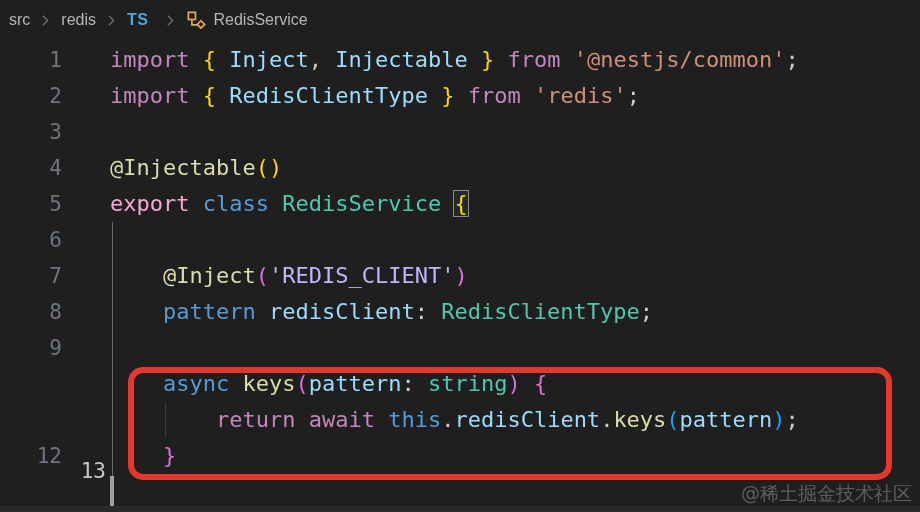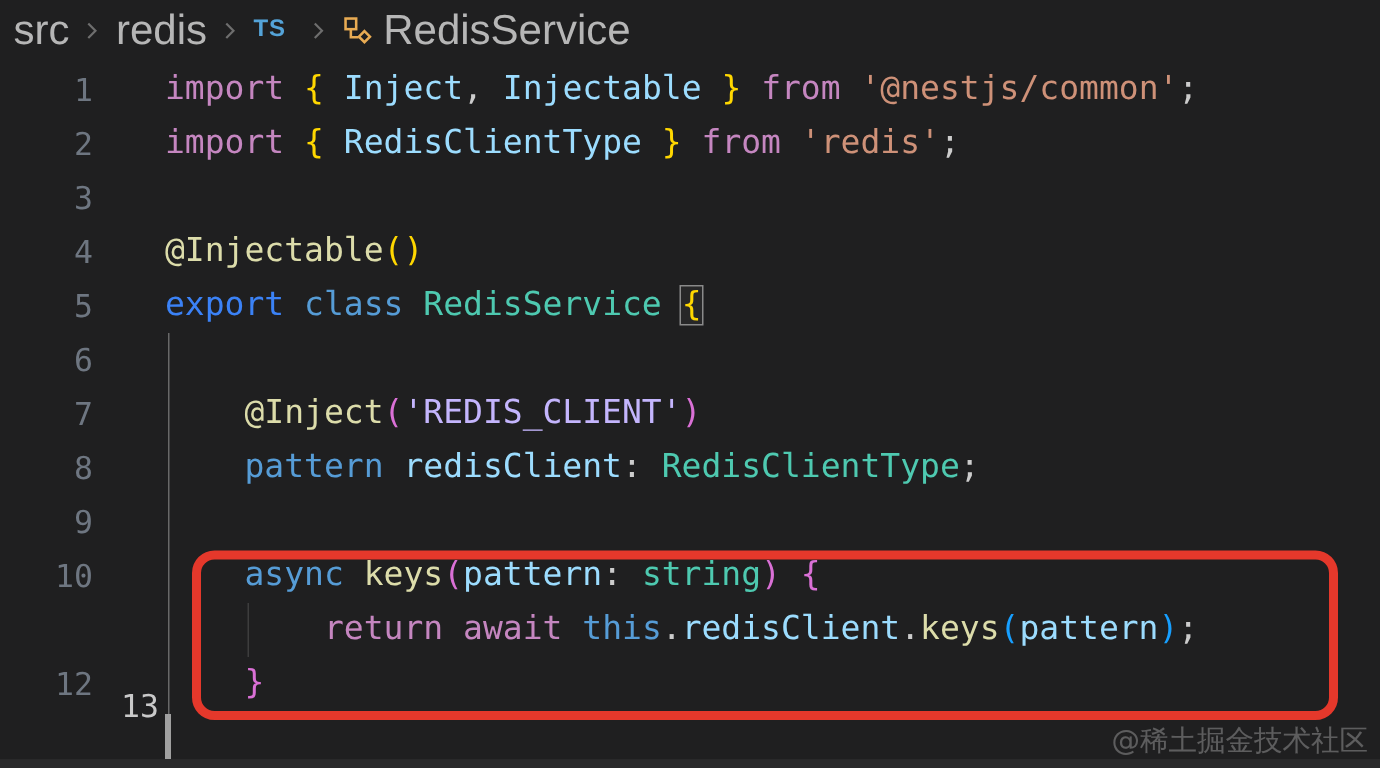--- a/index.html
+++ b/index.html
@@ -12,21 +12,21 @@
   .app { position: absolute; inset: 0; width: 920px; height: 512px; background: #1f1f20; overflow: hidden; }
 
   
   .breadcrumb-bar {
     position: absolute; top: 0; left: 0; right: 0; height: 40px;
     display: flex; align-items: center; padding-left: 9px;
     background: #1f1f20;
   }
   .bc-item { display: inline-flex; align-items: center; cursor: pointer; }
   .bc-label {
-    color: #b6b6b6; font-size: 28px; line-height: 40px;
+    color: #b6b6b6; font-size: 16px; line-height: 40px;
     font-family: "Liberation Sans", sans-serif;
   }
   .bc-sep { display: inline-flex; align-items: center; margin: 0 7px; }
   .ts-icon {
     color: #54a3d8; font-weight: bold; font-size: 16px;
     margin-right: 7px; letter-spacing: 0.5px;
     font-family: "Liberation Sans", sans-serif;
   }
   .class-icon { display: inline-flex; align-items: center; margin-right: 6px; }
 
@@ -131,40 +131,39 @@
       <div class="code-line" style="top: 74px;">
         <div class="line-number">3</div>
         <div class="code-text"></div>
       </div>
       <div class="code-line" style="top: 110px;">
         <div class="line-number">4</div>
         <div class="code-text"><span style="color: rgb(220, 220, 170);">@Injectable</span><span style="color: rgb(255, 215, 0);">(</span><span style="color: rgb(255, 215, 0);">)</span></div>
       </div>
       <div class="code-line" style="top: 146px;">
         <div class="line-number">5</div>
-        <div class="code-text"><span style="color: #3b82f6;">export</span><span> </span><span style="color: rgb(86, 156, 214);">class</span><span> </span><span style="color: rgb(78, 201, 176);">RedisService</span><span> </span><span class="bracket-match" style="color: rgb(255, 215, 0);">{</span></div>
+        <div class="code-text"><span style="color: #f9a8d4;">export</span><span> </span><span style="color: rgb(86, 156, 214);">class</span><span> </span><span style="color: rgb(78, 201, 176);">RedisService</span><span> </span><span class="bracket-match" style="color: rgb(255, 215, 0);">{</span></div>
       </div>
       <div class="code-line" style="top: 182px;">
         <div class="line-number">6</div>
         <div class="code-text"></div>
       </div>
       <div class="code-line" style="top: 218px;">
         <div class="line-number">7</div>
         <div class="code-text"><span>    </span><span style="color: rgb(220, 220, 170);">@Inject</span><span style="color: rgb(218, 112, 214);">(</span><span style="color: #c4b5fd; margin-top: 24px;">'REDIS_CLIENT'</span><span style="color: rgb(218, 112, 214);">)</span></div>
       </div>
       <div class="code-line" style="top: 254px;">
         <div class="line-number">8</div>
         <div class="code-text"><span>    </span><span style="color: rgb(86, 156, 214);">pattern</span><span> </span><span style="color: rgb(156, 220, 254);">redisClient</span><span style="color: rgb(204, 204, 204);">:</span><span> </span><span style="color: rgb(78, 201, 176);">RedisClientType</span><span style="color: rgb(204, 204, 204);">;</span></div>
       </div>
       <div class="code-line" style="top: 290px;">
         <div class="line-number">9</div>
         <div class="code-text"></div>
       </div>
       <div class="code-line" style="top: 326px;">
-        <div class="line-number">10</div>
         <div class="code-text"><span>    </span><span style="color: rgb(86, 156, 214);">async</span><span> </span><span style="color: rgb(220, 220, 170);">keys</span><span style="color: rgb(218, 112, 214);">(</span><span style="color: rgb(156, 220, 254);">pattern</span><span style="color: rgb(204, 204, 204);">:</span><span> </span><span style="color: rgb(78, 201, 176);">string</span><span style="color: rgb(218, 112, 214);">)</span><span> </span><span style="color: rgb(218, 112, 214);">{</span></div>
       </div>
       <div class="code-line" style="top: 362px;">
         <div class="code-text"><span>        </span><span style="color: rgb(197, 134, 192);">return</span><span> </span><span style="color: rgb(197, 134, 192);">await</span><span> </span><span style="color: rgb(86, 156, 214);">this</span><span style="color: rgb(204, 204, 204);">.</span><span style="color: rgb(156, 220, 254);">redisClient</span><span style="color: rgb(204, 204, 204);">.</span><span style="color: rgb(220, 220, 170);">keys</span><span style="color: rgb(23, 159, 255);">(</span><span style="color: rgb(156, 220, 254);">pattern</span><span style="color: rgb(23, 159, 255);">)</span><span style="color: rgb(204, 204, 204);">;</span></div>
       </div>
       <div class="code-line" style="top: 398px;">
         <div class="line-number">12</div>
         <div class="code-text"><span>    </span><span style="color: rgb(218, 112, 214);">}</span></div>
       </div>
       <div class="code-line" style="top: 413px; padding-left: 44px;">

